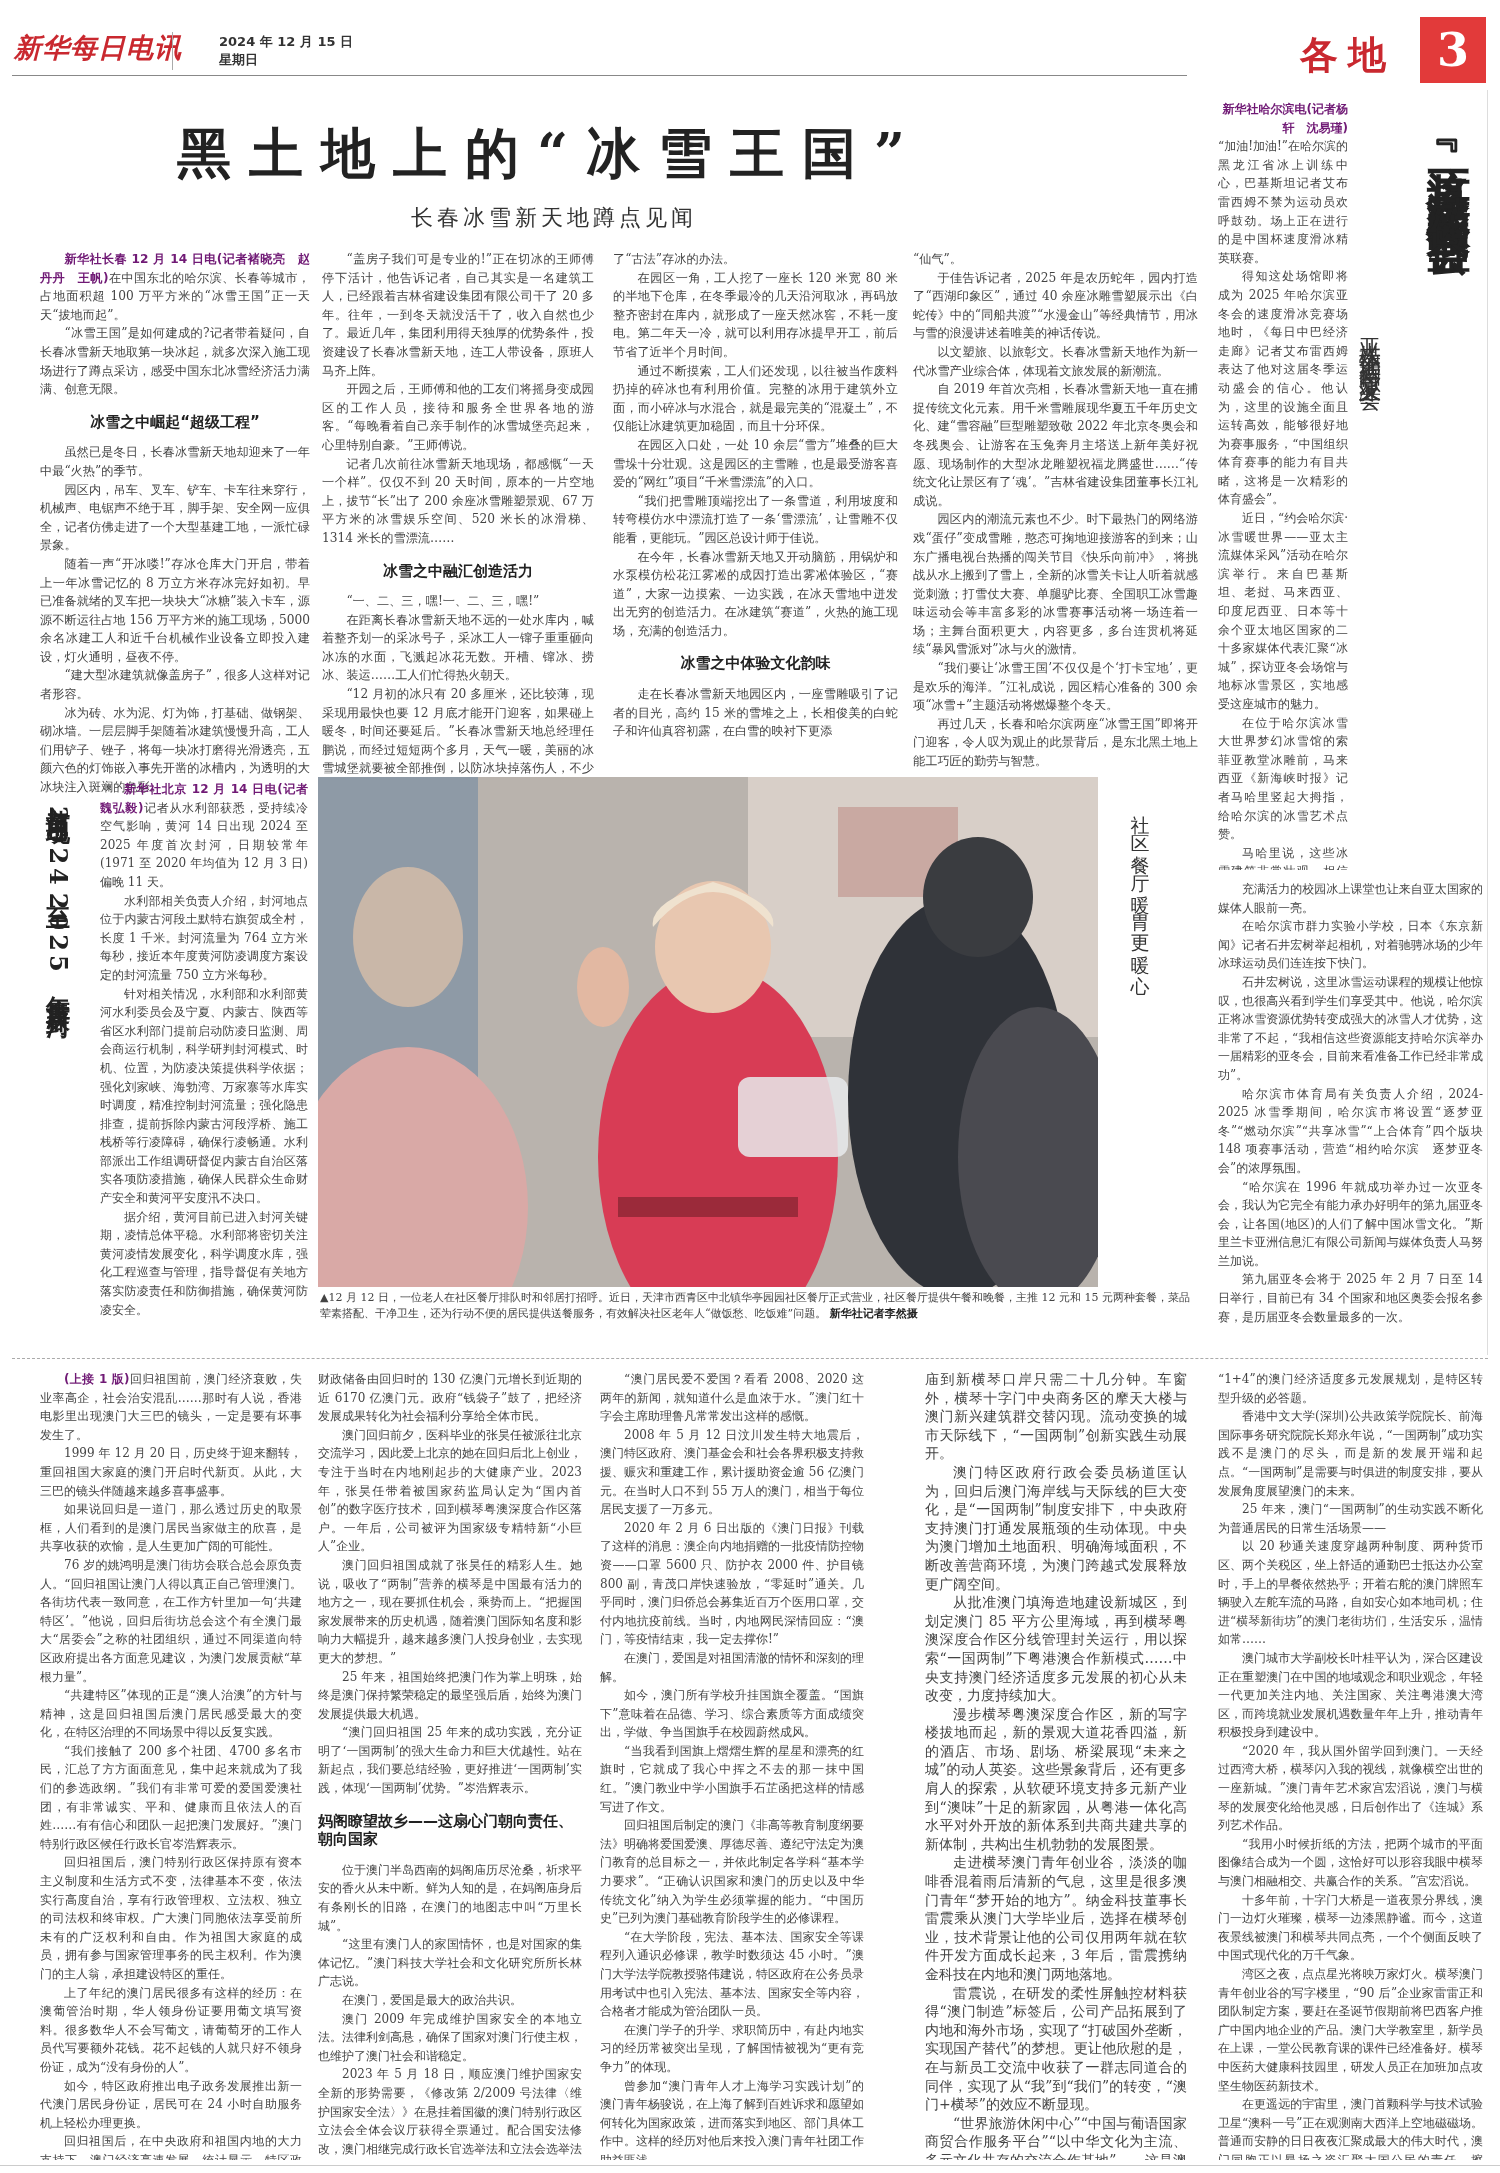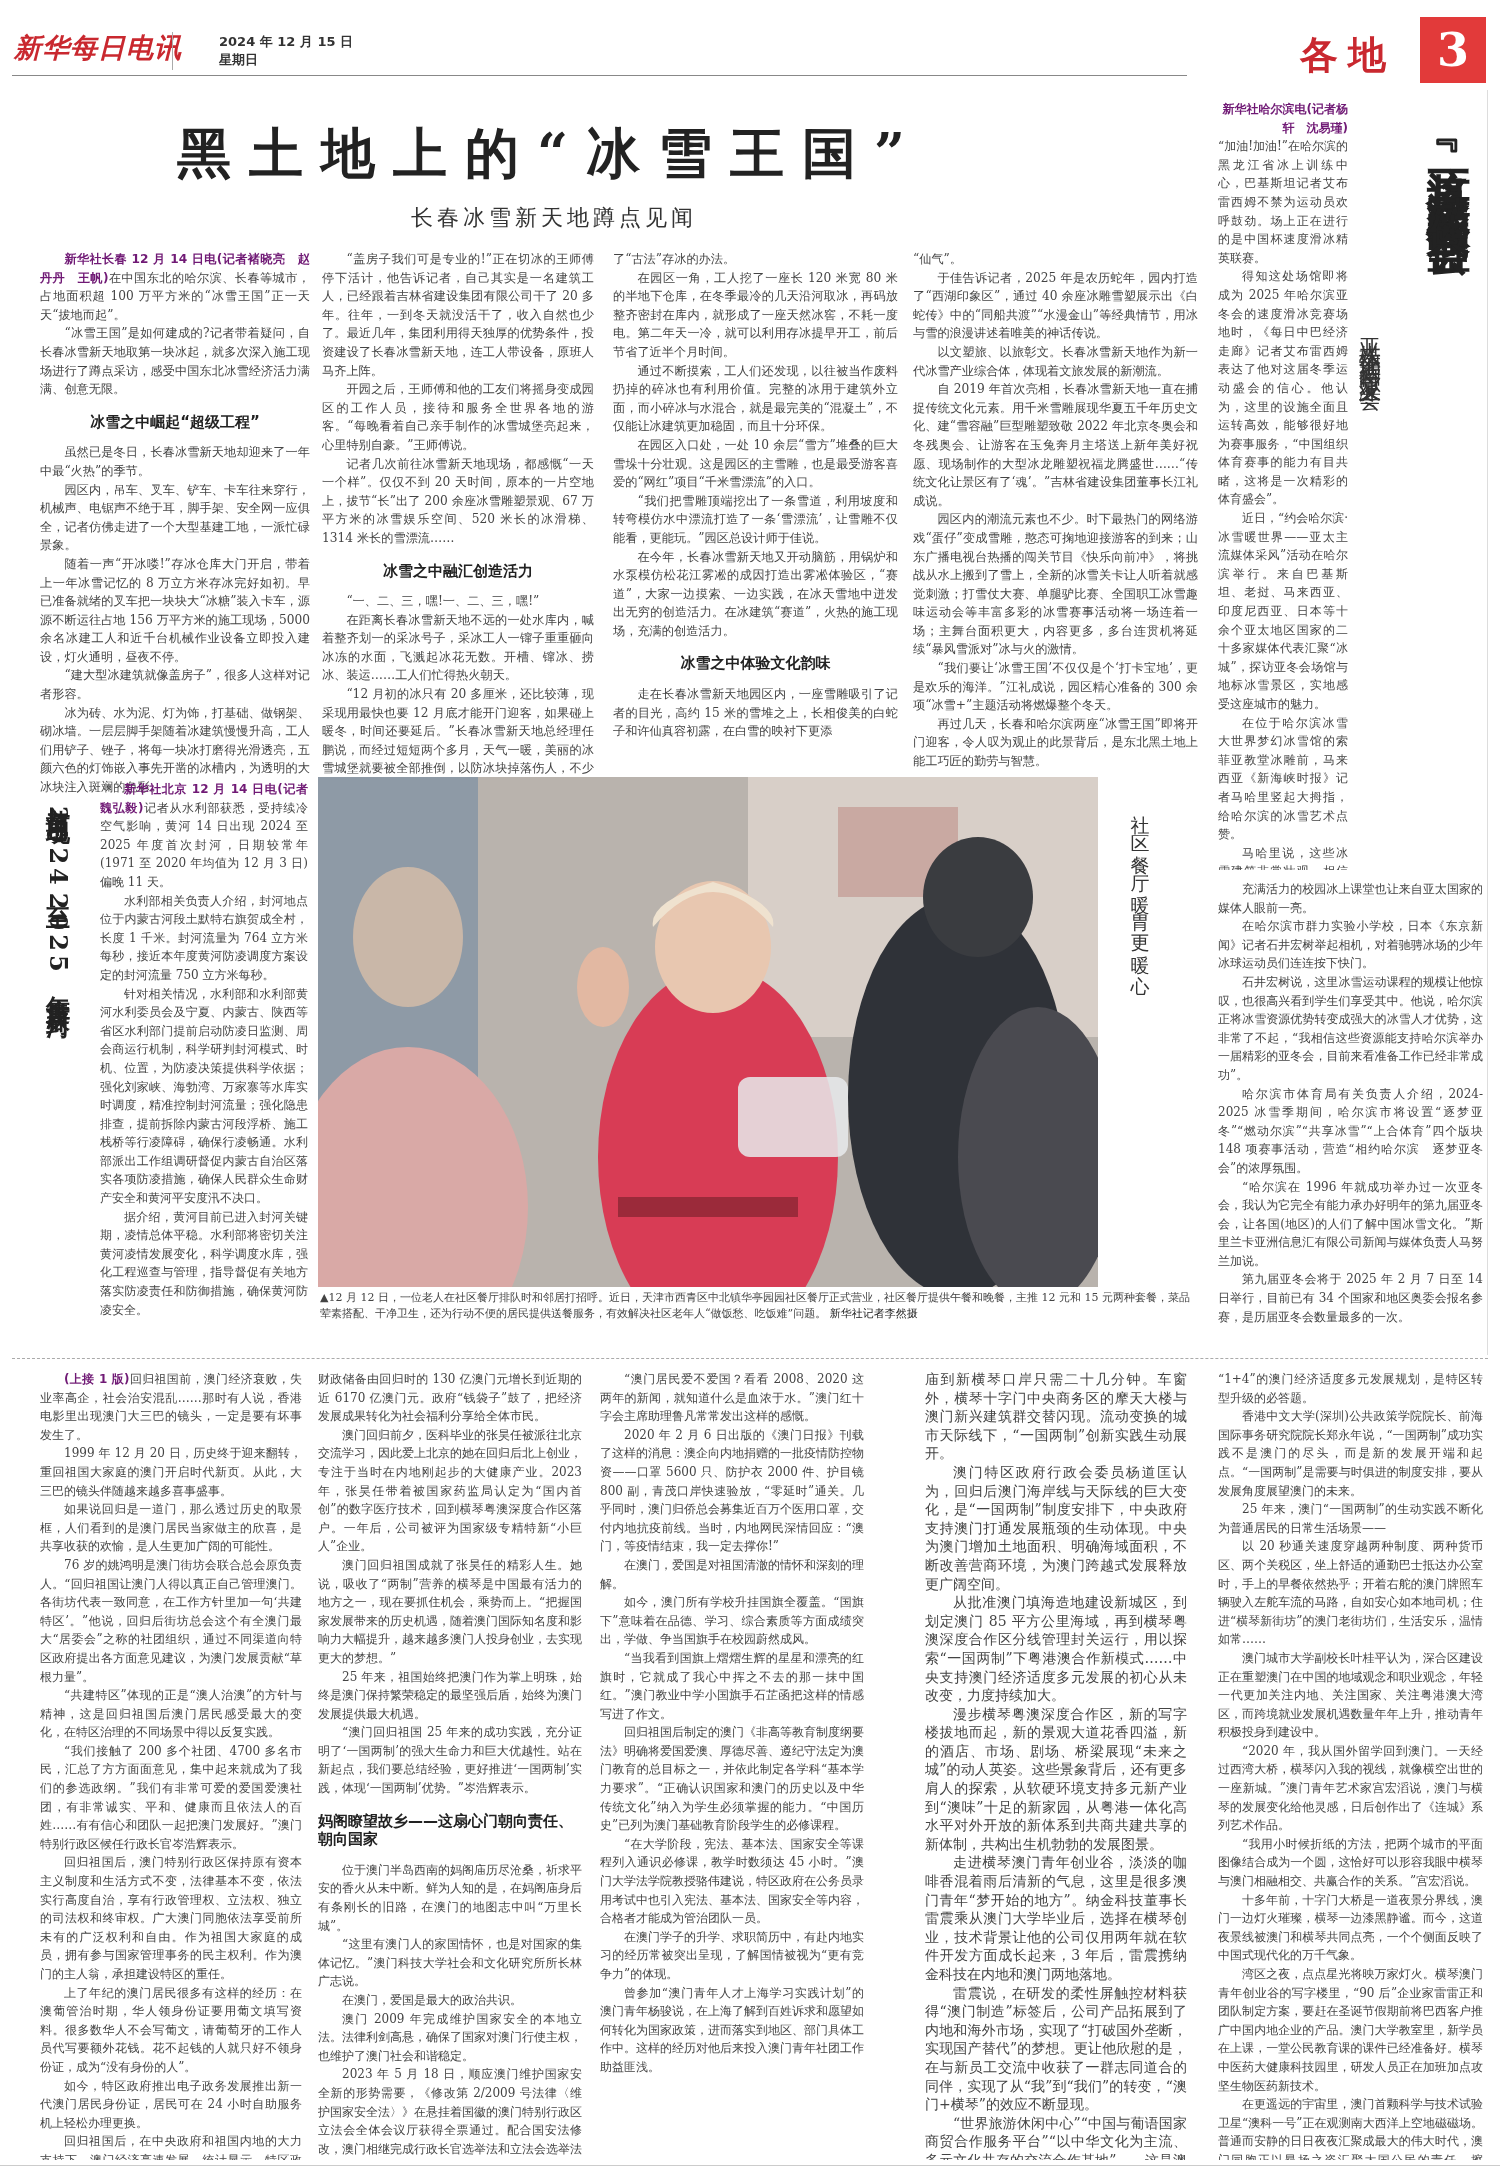--- a/index.html
+++ b/index.html
@@ -16,21 +16,21 @@
   .subhead { left: 174px; top: 203px; width: 760px; text-align: center; font-family: "DejaVu Sans", sans-serif; font-size: 22px; color: #333; letter-spacing: 4px; }
   .col { font-size: 12.2px; line-height: 18.6px; text-align: justify; color: #444; }
   .col p { text-indent: 2em; }
   .col p.noindent { text-indent: 0; }
   .dateline { font-family: "DejaVu Sans", sans-serif; font-weight: bold; color: #701a75; }
   .subtitle { font-family: "DejaVu Sans", sans-serif; font-weight: bold; font-size: 15px; color: #222; text-align: center; margin: 14px 0 12px; text-indent: 0 !important; }
   .vtitle { writing-mode: vertical-rl; font-weight: bold; color: #222; }
   .vtitle-light { writing-mode: vertical-rl; color: #333; font-family: "DejaVu Sans", sans-serif; }
   .photo { left: 318px; top: 777px; width: 780px; height: 510px; overflow: hidden; background: linear-gradient(120deg, #9aa8b4 0%, #c4c7c8 30%, #d9c8bf 55%, #b59a88 75%, #5d5e62 100%); }
   .caption { left: 320px; top: 1290px; width: 870px; font-size: 11px; line-height: 16px; color: #444; }
-  .caption .credit { font-family: "DejaVu Sans", sans-serif; font-weight: normal; color: #222; }
+  .caption .credit { font-family: "DejaVu Sans", sans-serif; font-weight: bold; color: #222; }
   .divider-dashed { left: 12px; top: 1358px; width: 1476px; border-top: 1px dashed #aaa; }
   .rule-right { left: 1487px; top: 90px; width: 1px; height: 1265px; background: #ddd; }
   .bottom-rule { left: 0; top: 2165px; width: 1500px; height: 1px; background: #ccc; }
 </style>
 </head>
 <body>
 
 <div class="abs masthead-logo">新华每日电讯</div>
 <div class="abs masthead-sep"></div>
 <div class="abs masthead-date">
@@ -160,20 +160,21 @@
   <p class="subtitle" style="text-align:left;">妈阁瞭望故乡——这扇心门朝向责任、朝向国家</p>
   <p>位于澳门半岛西南的妈阁庙历尽沧桑，祈求平安的香火从未中断。鲜为人知的是，在妈阁庙身后有条刚长的旧路，在澳门的地图志中叫“万里长城”。</p>
   <p>“这里有澳门人的家国情怀，也是对国家的集体记忆。”澳门科技大学社会和文化研究所所长林广志说。</p>
   <p>在澳门，爱国是最大的政治共识。</p>
   <p>澳门 2009 年完成维护国家安全的本地立法。法律利剑高悬，确保了国家对澳门行使主权，也维护了澳门社会和谐稳定。</p>
   <p>2023 年 5 月 18 日，顺应澳门维护国家安全新的形势需要，《修改第 2/2009 号法律〈维护国家安全法〉》在悬挂着国徽的澳门特别行政区立法会全体会议厅获得全票通过。配合国安法修改，澳门相继完成行政长官选举法和立法会选举法的修改，让“爱国者治澳”原则更加有法可依。</p>
 
 </div>
 <div class="abs col" style="left:600px; top:1370px; width:264px; height:790px; overflow:hidden; font-size:12px;">
   <p>“澳门居民爱不爱国？看看 2008、2020 这两年的新闻，就知道什么是血浓于水。”澳门红十字会主席助理鲁凡常常发出这样的感慨。</p>
+  <p>2008 年 5 月 12 日汶川发生特大地震后，澳门特区政府、澳门基金会和社会各界积极支持救援、赈灾和重建工作，累计援助资金逾 56 亿澳门元。在当时人口不到 55 万人的澳门，相当于每位居民支援了一万多元。</p>
   <p>2020 年 2 月 6 日出版的《澳门日报》刊载了这样的消息：澳企向内地捐赠的一批疫情防控物资——口罩 5600 只、防护衣 2000 件、护目镜 800 副，青茂口岸快速验放，“零延时”通关。几乎同时，澳门归侨总会募集近百万个医用口罩，交付内地抗疫前线。当时，内地网民深情回应：“澳门，等疫情结束，我一定去撑你!”</p>
   <p>在澳门，爱国是对祖国清澈的情怀和深刻的理解。</p>
   <p>如今，澳门所有学校升挂国旗全覆盖。“国旗下”意味着在品德、学习、综合素质等方面成绩突出，学做、争当国旗手在校园蔚然成风。</p>
   <p>“当我看到国旗上熠熠生辉的星星和漂亮的红旗时，它就成了我心中挥之不去的那一抹中国红。”澳门教业中学小国旗手石芷函把这样的情感写进了作文。</p>
   <p>回归祖国后制定的澳门《非高等教育制度纲要法》明确将爱国爱澳、厚德尽善、遵纪守法定为澳门教育的总目标之一，并依此制定各学科“基本学力要求”。“正确认识国家和澳门的历史以及中华传统文化”纳入为学生必须掌握的能力。“中国历史”已列为澳门基础教育阶段学生的必修课程。</p>
   <p>“在大学阶段，宪法、基本法、国家安全等课程列入通识必修课，教学时数须达 45 小时。”澳门大学法学院教授骆伟建说，特区政府在公务员录用考试中也引入宪法、基本法、国家安全等内容，合格者才能成为管治团队一员。</p>
   <p>在澳门学子的升学、求职简历中，有赴内地实习的经历常被突出呈现，了解国情被视为“更有竞争力”的体现。</p>
   <p>曾参加“澳门青年人才上海学习实践计划”的澳门青年杨骏说，在上海了解到百姓诉求和愿望如何转化为国家政策，进而落实到地区、部门具体工作中。这样的经历对他后来投入澳门青年社团工作助益匪浅。</p>
 
 </div>

